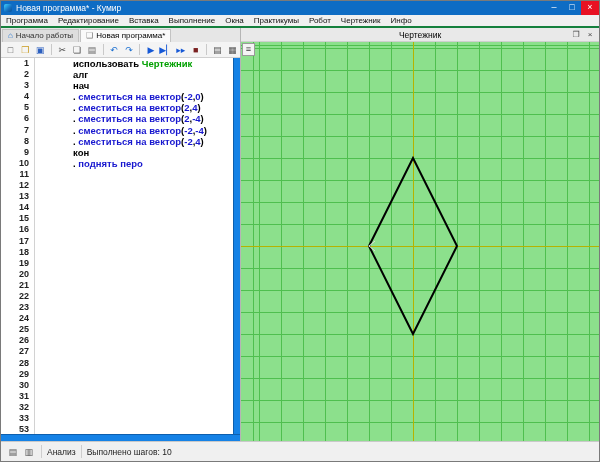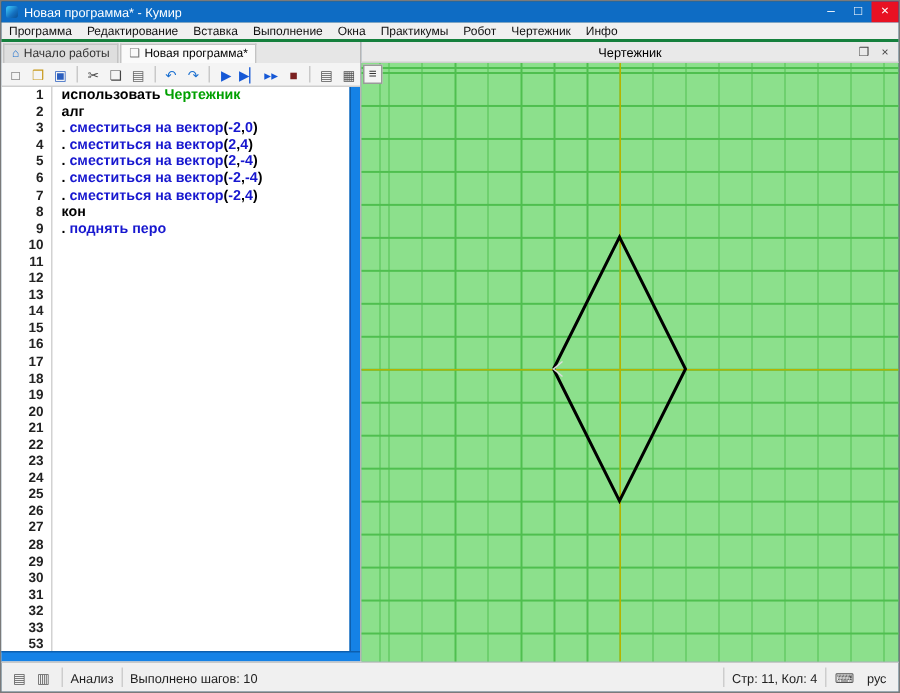--- a/index.html
+++ b/index.html
@@ -1,18 +1,18 @@
 <!DOCTYPE html>
 <html><head>
 <meta charset="utf-8">
 <style>
   * { box-sizing: border-box; margin: 0; padding: 0; }
   html,body { width:600px; height:462px; overflow:hidden; }
   body { font-family:"Liberation Sans", sans-serif; background:#fff; }
-  .window { width:600px; height:462px; border:1px solid #7a7a7a; display:flex; flex-direction:column; background:#0c4a6e; }
+  .window { width:600px; height:462px; border:1px solid #7a7a7a; display:flex; flex-direction:column; background:#22c55e; }
 
   
   .titlebar { height:14px; background:#0e6cc4; display:flex; align-items:center; color:#fff; font-size:8.5px; padding-left:3px; gap:4px; flex:0 0 auto; }
   .app-icon { width:8px; height:8px; background:linear-gradient(135deg,#3fd0ff 0%,#1470c0 60%,#0a4f93 100%); border-radius:2px; flex:0 0 auto; }
   .titlebar-title { white-space:nowrap; overflow:hidden; }
   .titlebar-spacer { flex:1; }
   .titlebar-controls { display:flex; height:14px; }
   .ctrl { width:18px; height:14px; line-height:13px; text-align:center; font-size:9px; color:#fff; }
   .ctrl.close { background:#e81123; }
 
@@ -34,21 +34,21 @@
   
   .toolbar { height:16px; background:#f4f4f4; border-bottom:1px solid #cfcfcf; display:flex; align-items:center; padding-left:2px; flex:0 0 auto; }
   .tbtn { width:15px; height:14px; line-height:13px; text-align:center; font-size:9px; border:1px solid transparent; }
   .tsep { width:1px; height:11px; background:#c9c9c9; margin:0 3px; flex:0 0 aupx; }
 
   
   .editor { flex:1; display:flex; position:relative; background:#fff; min-height:0; overflow:hidden; }
   .gutter { width:34px; flex:0 0 34px; border-right:1px solid #d2d2d2; text-align:right; padding-right:5px; font-size:9px; font-weight:bold; color:#222; overflow:hidden; }
   .gutter .ln { height:11.1px; line-height:11.1px; }
   .code { flex:1; padding-left:6px; font-size:9.5px; font-weight:bold; overflow:hidden; }
-  .code-line { height:11.1px; line-height:11.1px; white-space:pre; }
+  .code-line { height:11.1px; line-height:11.1px; white-space:pre;margin-left:32px; }
   .seg-kw { color:#000; }
   .seg-actor { color:#00a000; }
   .seg-cmd { color:#1717cf; }
   .seg-num { color:#1717cf; }
   .seg-plain { color:#000; }
   .vscroll { position:absolute; top:0; right:0; bottom:0; width:7px; background:#1582e6; border-left:1px solid #0d5fae; }
   .hscroll { height:7px; flex:0 0 7px; background:#1582e6; border-top:1px solid #0d5fae; }
 
   
   .drawer-titlebar { height:14px; flex:0 0 14px; background:#e9e9e9; border-bottom:1px solid #cfcfcf; display:flex; align-items:center; justify-content:center; font-size:8.5px; color:#000; position:relative; }
@@ -161,20 +161,21 @@
             <div class="ln">29</div>
             <div class="ln">30</div>
             <div class="ln">31</div>
             <div class="ln">32</div>
             <div class="ln">33</div>
             <div class="ln">53</div>
           </div>
         <div class="code">
             <div class="code-line"><span class="seg-kw">использовать </span><span class="seg-actor">Чертежник</span></div>
             <div class="code-line"><span class="seg-kw">алг</span></div>
+            <div class="code-line"><span class="seg-kw">нач</span></div>
             <div class="code-line"><span class="seg-plain">. </span><span class="seg-cmd">сместиться на вектор</span><span class="seg-plain">(</span><span class="seg-num">-2</span><span class="seg-plain">,</span><span class="seg-num">0</span><span class="seg-plain">)</span></div>
             <div class="code-line"><span class="seg-plain">. </span><span class="seg-cmd">сместиться на вектор</span><span class="seg-plain">(</span><span class="seg-num">2</span><span class="seg-plain">,</span><span class="seg-num">4</span><span class="seg-plain">)</span></div>
             <div class="code-line"><span class="seg-plain">. </span><span class="seg-cmd">сместиться на вектор</span><span class="seg-plain">(</span><span class="seg-num">2</span><span class="seg-plain">,</span><span class="seg-num">-4</span><span class="seg-plain">)</span></div>
             <div class="code-line"><span class="seg-plain">. </span><span class="seg-cmd">сместиться на вектор</span><span class="seg-plain">(</span><span class="seg-num">-2</span><span class="seg-plain">,</span><span class="seg-num">-4</span><span class="seg-plain">)</span></div>
             <div class="code-line"><span class="seg-plain">. </span><span class="seg-cmd">сместиться на вектор</span><span class="seg-plain">(</span><span class="seg-num">-2</span><span class="seg-plain">,</span><span class="seg-num">4</span><span class="seg-plain">)</span></div>
             <div class="code-line"><span class="seg-kw">кон</span></div>
             <div class="code-line"><span class="seg-plain">. </span><span class="seg-cmd">поднять перо</span></div>
           </div>
         <div class="vscroll"></div>
       </div>
@@ -204,22 +205,15 @@
 
   <div class="statusbar">
     <span class="sb-icons" id="sb-icons" style="display:flex;gap:2px;">
         <span class="sb-icon" style="color: rgb(85, 85, 85);">▤</span>
         <span class="sb-icon" style="color: rgb(85, 85, 85);">▥</span>
       </span>
     <span class="sb-sep"></span>
     <span class="sb-mode">Анализ</span>
     <span class="sb-sep"></span>
     <span class="sb-steps">Выполнено шагов: 10</span>
-    <span class="sb-right">
-      <span class="sb-sep"></span>
-      <span class="sb-cursor">Стр: 11, Кол: 4</span>
-      <span class="sb-sep"></span>
-      <span class="sb-icon" id="sb-kbd">⌨</span>
-      <span class="sb-lang">рус</span>
-    </span>
   </div>
 
 </div>
 
 </body></html>

